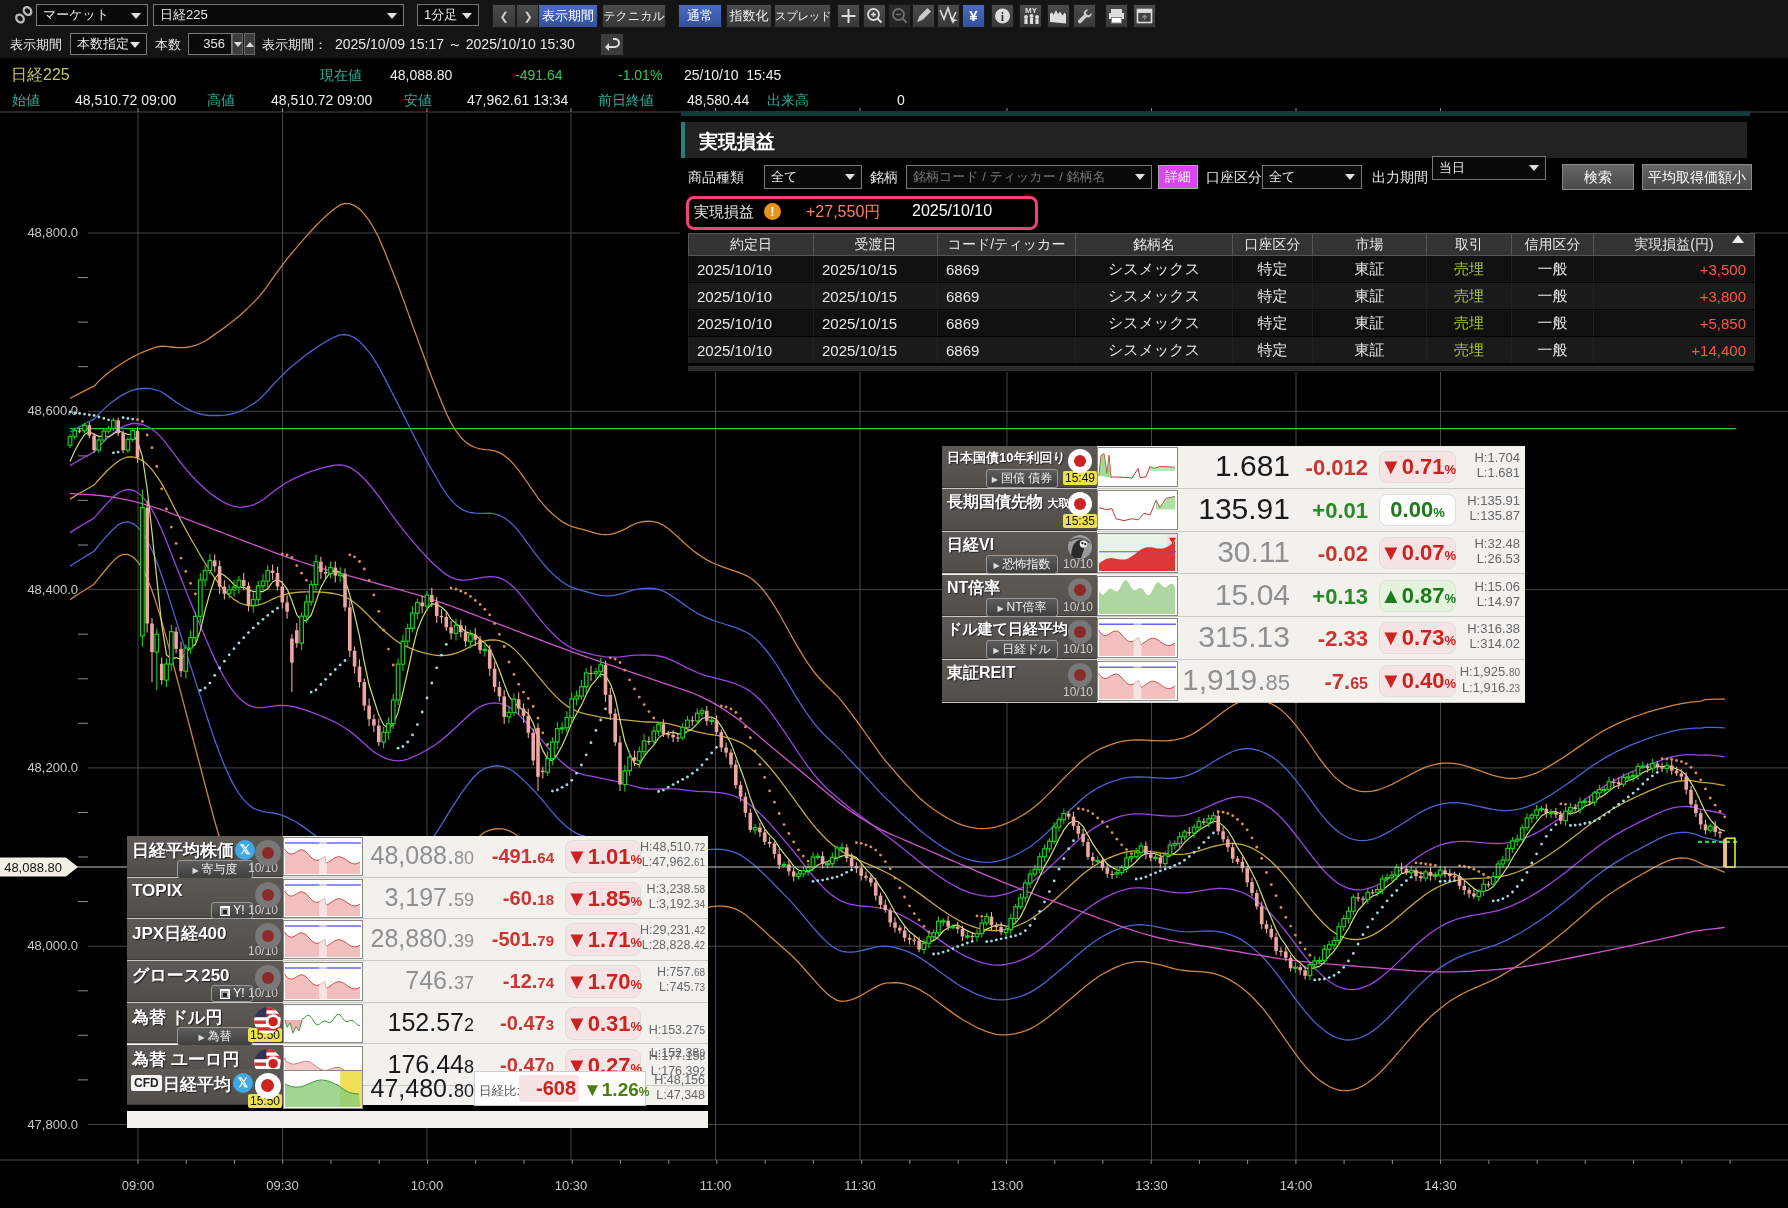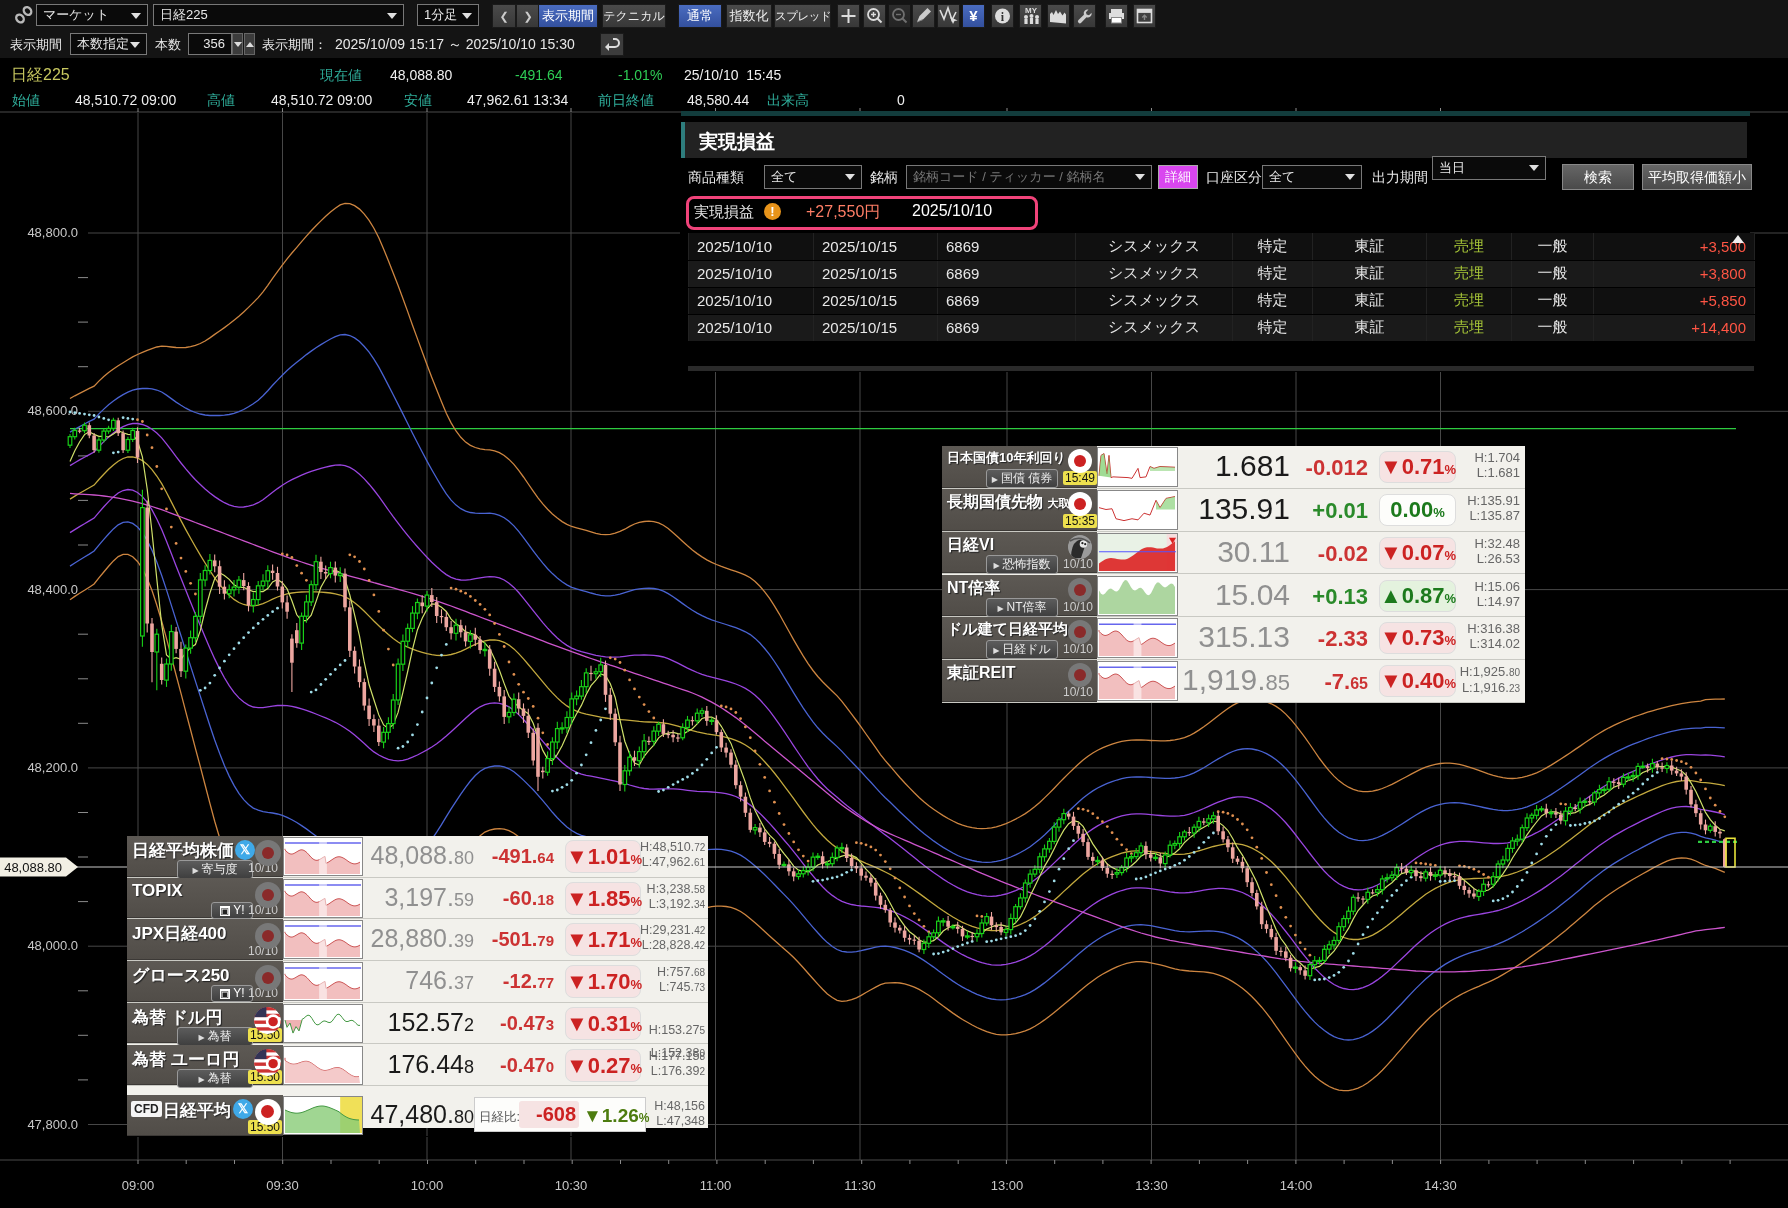--- a/index.html
+++ b/index.html
@@ -1338,20 +1338,31 @@
         <col style="width:124px">
         <col style="width:138px">
         <col style="width:157px">
         <col style="width:80px">
         <col style="width:114px">
         <col style="width:85px">
         <col style="width:82px">
         <col style="width:161px">
       </colgroup>
 <tbody>
+        <tr>
+          <th>約定日</th>
+          <th>受渡日</th>
+          <th>コード/ティッカー</th>
+          <th>銘柄名</th>
+          <th>口座区分</th>
+          <th>市場</th>
+          <th>取引</th>
+          <th>信用区分</th>
+          <th>実現損益(円)</th>
+        </tr>
 <tr class="r1">
           <td>2025/10/10</td>
           <td>2025/10/15</td>
           <td>6869</td>
           <td style="text-align:center">シスメックス</td>
           <td style="text-align:center">特定</td>
           <td style="text-align:center">東証</td>
           <td style="text-align:center;color:#a8c838">売埋</td>
           <td style="text-align:center">一般</td>
           <td style="text-align:right;color:#ff5544">+3,500</td>
@@ -1584,21 +1595,21 @@
 <div class="circ" style="left:128px;top:4px;width:26px;height:26px;background:#787878"></div>
       <div class="circ" style="left:135px;top:11px;width:12px;height:12px;background:#8a2a2a"></div>
 <div class="spark" style="left:156px;top:1px;width:80px;height:39px"><svg width="78" height="36">
           <rect width="78" height="36" fill="#fff"></rect>
           <line x1="1" y1="5.040000000000001" x2="77" y2="5.040000000000001" stroke="#66e" stroke-width="1.4"></line>
           <polygon points="1,10.799999999999999 1,11.9 3,14.0 5,15.5 7,16.1 9,15.9 11,14.9 13,13.7 15,12.5 17,11.8 19,12.0 21,13.0 23,14.7 25,16.9 27,19.2 29,21.0 31,22.1 33,22.4 35,21.8 37,20.7 39,19.4 41,18.4 42,25.4 44,24.4 46,23.1 48,21.7 50,20.4 52,19.3 54,18.8 56,18.8 58,19.4 60,20.4 62,21.7 64,23.2 66,24.5 68,25.4 70,25.9 72,25.8 74,25.2 76,24.1 76,22.32 76,36 1,36" fill="#f0b4b4" opacity=".85"></polygon>
           <polyline points="1,10.799999999999999 1,11.9 3,14.0 5,15.5 7,16.1 9,15.9 11,14.9 13,13.7 15,12.5 17,11.8 19,12.0 21,13.0 23,14.7 25,16.9 27,19.2 29,21.0 31,22.1 33,22.4 35,21.8 37,20.7 39,19.4 41,18.4 42,25.4 44,24.4 46,23.1 48,21.7 50,20.4 52,19.3 54,18.8 56,18.8 58,19.4 60,20.4 62,21.7 64,23.2 66,24.5 68,25.4 70,25.9 72,25.8 74,25.2 76,24.1" fill="none" stroke="#c55" stroke-width="1"></polyline>
           <rect x="35.1" width="7.800000000000001" height="36" fill="#fff" opacity=".55"></rect>
         </svg></div>
 <div class="bval" style="left:240px;top:5px;width:107px;font-size:25px;color:#909090">746.<span style="font-size:18px">37</span></div>
-<div class="bchg" style="left:352px;top:9px;width:75px;font-size:20px">-12.<span style="font-size:15px">77</span></div>
+<div class="bchg" style="left:352px;top:9px;width:75px;font-size:20px">-12.<span style="font-size:15px">74</span></div>
 <div class="bpct dn" style="left:438px;top:4px;width:76px;height:33px;font-size:22px;line-height:31px">▼1.70<span style="font-size:13px">%</span></div>
 <div class="bhl" style="left:513px;top:4px;width:65px;font-size:12.5px;line-height:15px">H:757.<span style="font-size:10px">68</span><br>L:745.<span style="font-size:10px">73</span></div>
 </div>
 <div class="brow" style="top:166.8px;height:41.7px;border-bottom:1px solid #c9c9c3">
 <div class="blab" style="width:156px">
 <div class="bname" style="font-size:17px;white-space:nowrap">為替 ドル円</div>
 <div class="subbtn" style="left:50px;top:24px;width:76px">為替</div>
 <div class="tstamp yel" style="left:121px;top:25px;font-size:12px;white-space:nowrap">15:50</div>
 </div>
 <div class="circ" style="left:127px;top:4px;width:27px;height:27px;overflow:hidden"><svg width="27" height="27" viewBox="0 0 24 24">
@@ -1644,21 +1655,21 @@
 <div class="spark" style="left:156px;top:1px;width:80px;height:39px"><svg width="78" height="36">
           <rect width="78" height="36" fill="#fff"></rect>
           <polyline points="1,10.799999999999999 1,13.4 3,14.8 5,16.0 7,16.8 9,17.2 11,17.1 13,16.7 15,16.0 17,15.3 19,14.6 21,14.3 23,14.3 25,14.8 27,15.8 29,17.1 31,18.6 33,20.1 35,21.5 37,22.6 39,23.3 41,23.5 43,23.3 45,22.8 47,22.1 49,21.3 51,20.8 53,20.5 55,20.7 57,21.4 59,22.4 61,23.8 63,25.3 65,26.8 67,28.1 69,29.1 71,29.7 73,29.8 75,29.5" fill="none" stroke="#c55" stroke-width="1"></polyline>
           <polygon points="1,10.799999999999999 1,13.4 3,14.8 5,16.0 7,16.8 9,17.2 11,17.1 13,16.7 15,16.0 17,15.3 19,14.6 21,14.3 23,14.3 25,14.8 27,15.8 29,17.1 31,18.6 33,20.1 35,21.5 37,22.6 39,23.3 41,23.5 43,23.3 45,22.8 47,22.1 49,21.3 51,20.8 53,20.5 55,20.7 57,21.4 59,22.4 61,23.8 63,25.3 65,26.8 67,28.1 69,29.1 71,29.7 73,29.8 75,29.5 76,36 1,36" fill="#f0b8b8" opacity=".75"></polygon>
         </svg></div>
 <div class="bval" style="left:240px;top:5px;width:107px;font-size:25px;color:#1a1a1a">176.44<span style="font-size:18px">8</span></div>
 <div class="bchg" style="left:352px;top:9px;width:75px;font-size:20px">-0.47<span style="font-size:15px">0</span></div>
 <div class="bpct dn" style="left:438px;top:4px;width:76px;height:33px;font-size:22px;line-height:31px">▼0.27<span style="font-size:13px">%</span></div>
 <div class="bhl" style="left:513px;top:4px;width:65px;font-size:12.5px;line-height:15px">H:177.15<span style="font-size:10px">8</span><br>L:176.39<span style="font-size:10px">2</span></div>
 </div>
-<div class="brow" style="top:259px;height:41.7px;border-bottom:1px solid #000000">
+<div class="brow" style="top:233px;height:41.7px;border-bottom:6px solid #000000">
 <div class="blab" style="width:156px">
 <div class="abs" style="left:4px;top:6px;background:#f5f5f5;color:#222;font-size:12px;font-weight:bold;padding:0 3px;border-radius:2px;line-height:16px">CFD</div>
 <div class="bname" style="left:36px;font-size:17px;top:4px">日経平均</div>
 <div class="circ" style="left:106px;top:4px;width:20px;height:20px;background:#3fa9e8;color:#fff;text-align:center;line-height:20px;font-size:13px;font-weight:bold">𝕏</div>
 <div class="tstamp yel" style="left:121px;top:25px;font-size:12px;white-space:nowrap">15:50</div>
 </div>
 <div class="circ" style="left:128px;top:4px;width:26px;height:26px;background:#fff"></div>
       <div class="circ" style="left:134px;top:10px;width:13px;height:13px;background:#cc2222"></div>
 <div class="spark" style="left:156px;top:1px;width:80px;height:39px"><svg width="78" height="36">
           <rect width="78" height="36" fill="#fff"></rect>

